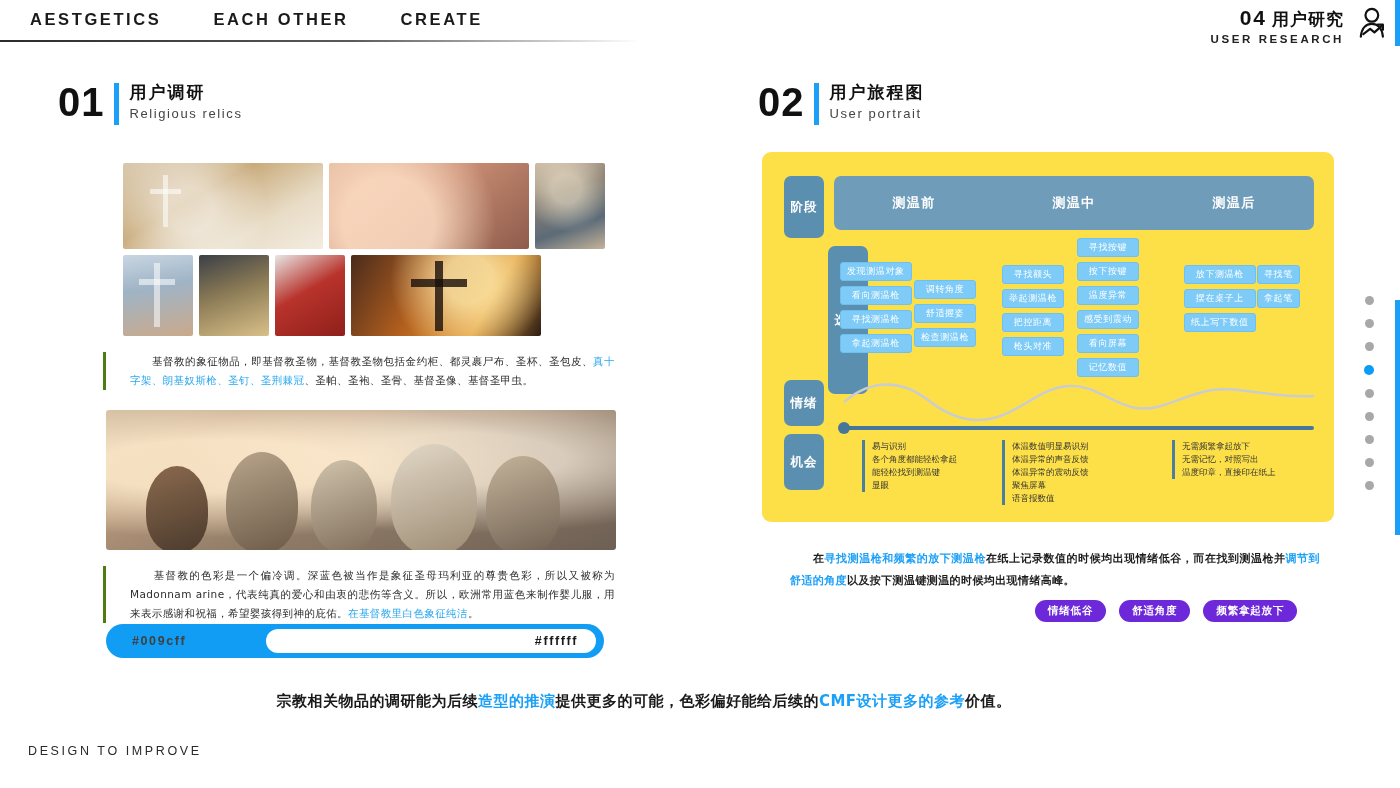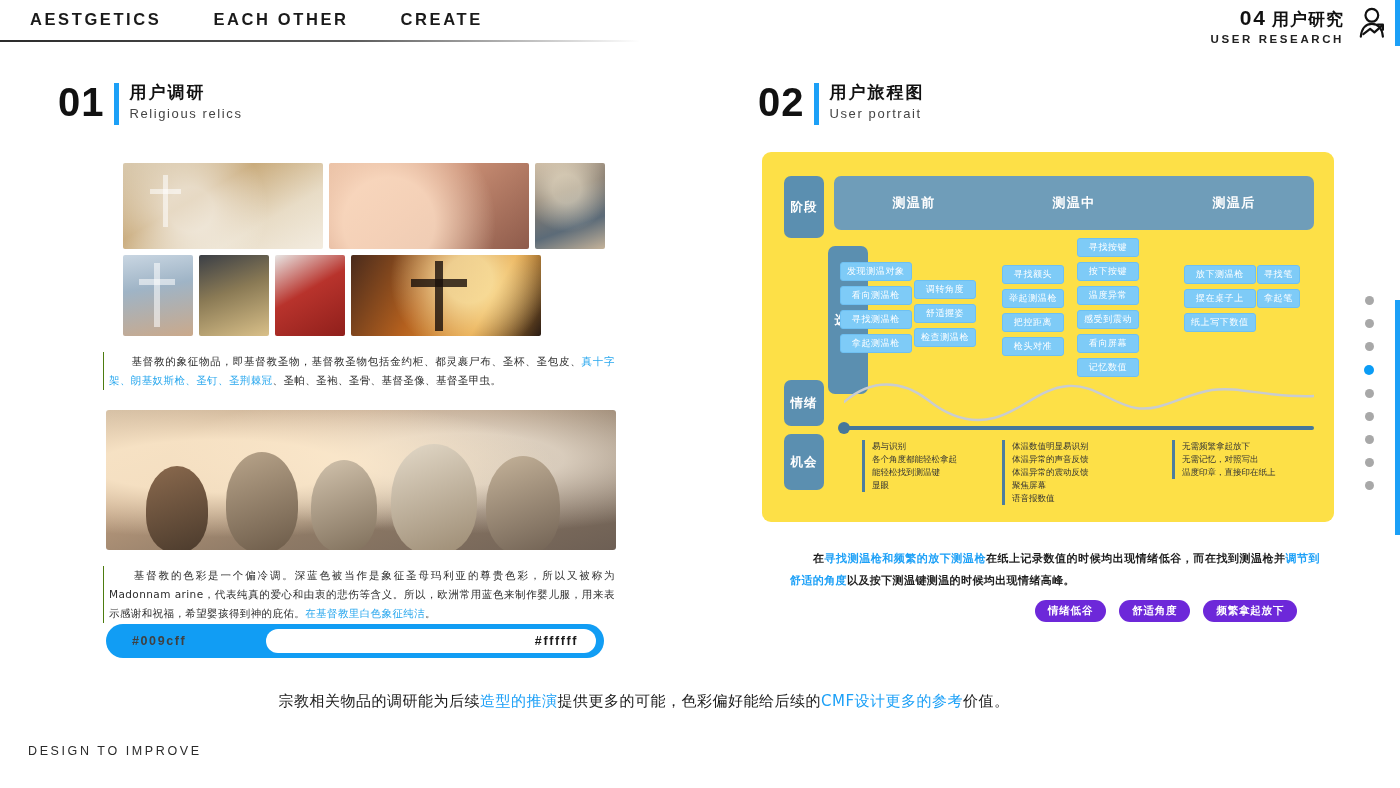--- a/index.html
+++ b/index.html
@@ -63,21 +63,21 @@
   .t6 { width: 70px; background: linear-gradient(150deg,#e8e6e4 0%,#b8332c 45%,#8f1f1b 100%); }
   .t7 { width: 190px; background:
       radial-gradient(circle at 62% 30%, rgba(255,240,180,.75) 0 18%, rgba(255,255,255,0) 60%),
       linear-gradient(120deg,#4a2b1c 0%,#b4601e 40%,#e39b3a 70%,#2a1c14 100%); }
   .t8 { width: 70px; height: 173px; background:
       radial-gradient(circle at 45% 30%, rgba(255,245,220,.5) 0 20%, rgba(255,255,255,0) 60%),
       linear-gradient(160deg,#cbb9a2 0%,#8a7f72 35%,#5c6b78 70%,#c5b39a 100%); }
   .tile .cross-v { position: absolute; background: rgba(255,255,255,.55); }
 
   
-  .para { position: absolute; padding-left: 5px; border-left: 1px solid #4d7c0f; }
+  .para { position: absolute; padding-left: 24px; border-left: 3px solid #4d7c0f; }
   .para p {
     font-size: 10.5px; line-height: 19px; color: #2c2c2c; text-align: justify;
     font-family: "DejaVu Sans", "Liberation Sans", sans-serif; letter-spacing: .4px;
   }
   .hl { color: #2aa8ee; }
 
   .bigimg {
     position: absolute; left: 106px; top: 410px; width: 510px; height: 140px;
     border-radius: 3px; overflow: hidden;
     background:
@@ -162,21 +162,21 @@
   .pill {
     background: #6d28d9; color: #fff; border-radius: 11px;
     font-size: 10.5px; font-weight: 700; letter-spacing: .8px;
     padding: 4px 13px; white-space: nowrap;
     font-family: "DejaVu Sans", "Liberation Sans", sans-serif;
   }
 
   
   .summary {
     position: absolute; left: 0; top: 692px; width: 1288px; text-align: center;
-    font-size: 15px; font-weight: 400; color: #1a1a1a; letter-spacing: .5px;
+    font-size: 15px; font-weight: 700; color: #1a1a1a; letter-spacing: .5px;
     font-family: "DejaVu Sans", "Liberation Sans", sans-serif;
   }
   .summary .hl2 { color: #1ca0f7; }
   .footer {
     position: absolute; left: 28px; top: 744px;
     font-size: 12.5px; letter-spacing: 2.6px; color: #2a2a2a;
   }
 </style>
 </head>
 <body>

